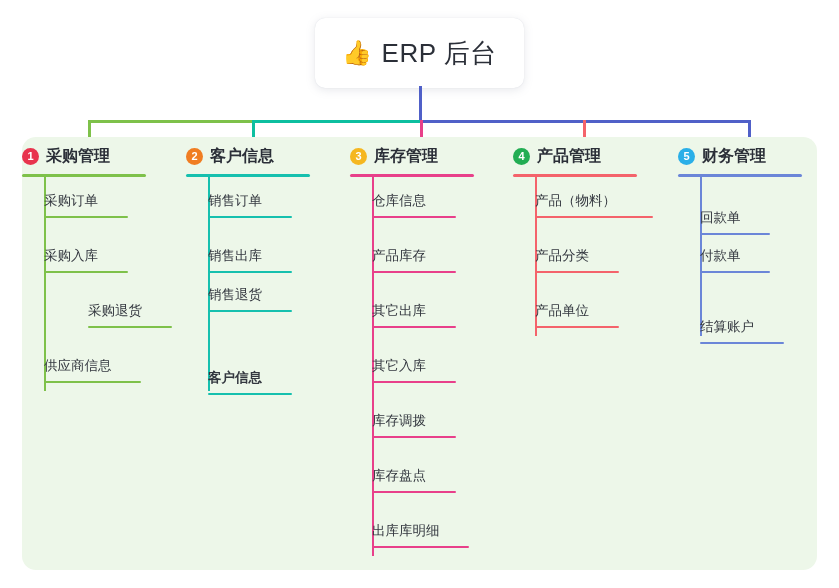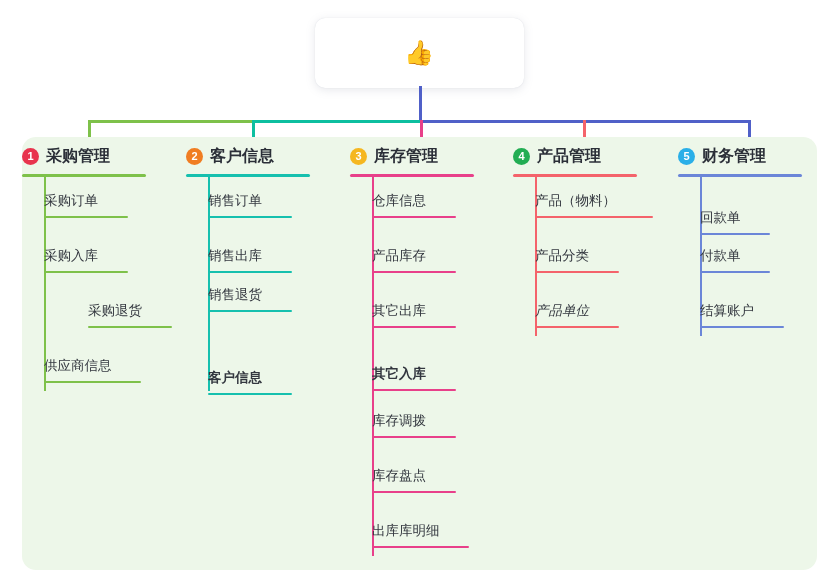--- a/index.html
+++ b/index.html
@@ -134,20 +134,21 @@
   }
 </style>
 </head>
 <body>
 
 <div id="stage">
 
   <div class="root-card">
     <div class="root-title">
       <span class="root-emoji">👍</span>
+      <span>ERP 后台</span>
     </div>
   </div>
 
   <div id="connector-layer">
       <div class="conn" style="left: 419px; top: 86px; width: 3px; height: 36px; background: rgb(80, 96, 200);"></div>
       <div class="conn" style="left: 88px; top: 120px; width: 164px; height: 3px; background: rgb(126, 193, 74);"></div>
       <div class="conn" style="left: 252px; top: 120px; width: 168px; height: 3px; background: rgb(13, 191, 160);"></div>
       <div class="conn" style="left: 420px; top: 120px; width: 330px; height: 3px; background: rgb(80, 96, 200);"></div>
       <div class="conn" style="left: 88px; top: 120px; width: 3px; height: 28px; background: rgb(126, 193, 74);"></div>
       <div class="conn" style="left: 252px; top: 120px; width: 3px; height: 28px; background: rgb(13, 191, 160);"></div>
@@ -218,21 +219,21 @@
             <div class="item-rule" style="width: 84px; background: rgb(232, 64, 138); top: 24px;"></div>
           </div>
           <div class="item" style="top: 110px;">
             <span class="item-label">产品库存</span>
             <div class="item-rule" style="width: 84px; background: rgb(232, 64, 138); top: 24px;"></div>
           </div>
           <div class="item" style="top: 165px;">
             <span class="item-label">其它出库</span>
             <div class="item-rule" style="width: 84px; background: rgb(232, 64, 138); top: 24px;"></div>
           </div>
-          <div class="item" style="top: 228px; font-weight: bold;">
+          <div class="item" style="top: 220px;">
             <span class="item-label">其它入库</span>
             <div class="item-rule" style="width: 84px; background: rgb(232, 64, 138); top: 24px;"></div>
           </div>
           <div class="item" style="top: 275px;">
             <span class="item-label">库存调拨</span>
             <div class="item-rule" style="width: 84px; background: rgb(232, 64, 138); top: 24px;"></div>
           </div>
           <div class="item" style="top: 330px;">
             <span class="item-label">库存盘点</span>
             <div class="item-rule" style="width: 84px; background: rgb(232, 64, 138); top: 24px;"></div>
@@ -250,41 +251,41 @@
           <div class="head-rule" style="width: 124px; background: rgb(244, 99, 107);"></div>
           <div class="spine" style="height: 161px; left: 22px; background: rgb(244, 99, 107);"></div>
           <div class="item" style="top: 55px; font-family: Liberation Serif, serif;">
             <span class="item-label">产品（物料）</span>
             <div class="item-rule" style="width: 118px; background: rgb(244, 99, 107); top: 24px;"></div>
           </div>
           <div class="item" style="top: 110px;">
             <span class="item-label">产品分类</span>
             <div class="item-rule" style="width: 84px; background: rgb(244, 99, 107); top: 24px;"></div>
           </div>
-          <div class="item" style="top: 165px; font-style: italic;">
+          <div class="item" style="top: 165px;">
             <span class="item-label">产品单位</span>
             <div class="item-rule" style="width: 84px; background: rgb(244, 99, 107); top: 24px;"></div>
           </div>
         </div>
         <div class="col" style="left: 656px;">
           <div class="col-head">
             <span class="badge" style="background: rgb(42, 175, 232);">5</span>
             <span class="col-title">财务管理</span>
           </div>
           <div class="head-rule" style="width: 124px; background: rgb(107, 134, 216);"></div>
           <div class="spine" style="height: 161px; left: 22px; background: rgb(107, 134, 216);"></div>
           <div class="item" style="top: 72px;">
             <span class="item-label">回款单</span>
             <div class="item-rule" style="width: 70px; background: rgb(107, 134, 216); top: 24px;"></div>
           </div>
           <div class="item" style="top: 110px;">
             <span class="item-label">付款单</span>
             <div class="item-rule" style="width: 70px; background: rgb(107, 134, 216); top: 24px;"></div>
           </div>
-          <div class="item" style="top: 165px;">
+          <div class="item" style="top: 181px;">
             <span class="item-label">结算账户</span>
             <div class="item-rule" style="width: 84px; background: rgb(107, 134, 216); top: 24px;"></div>
           </div>
         </div>
       </div>
   </div>
 
 </div>
 
 </body></html>

